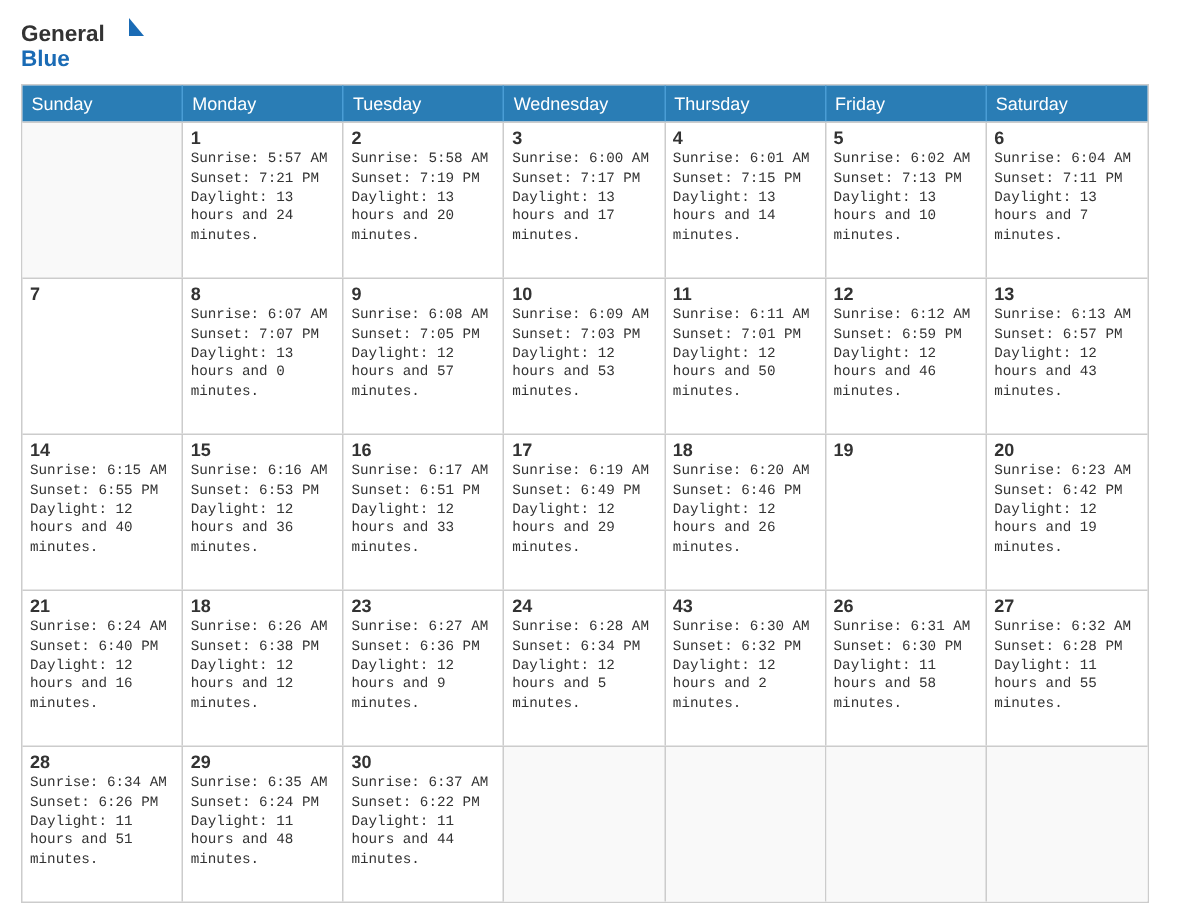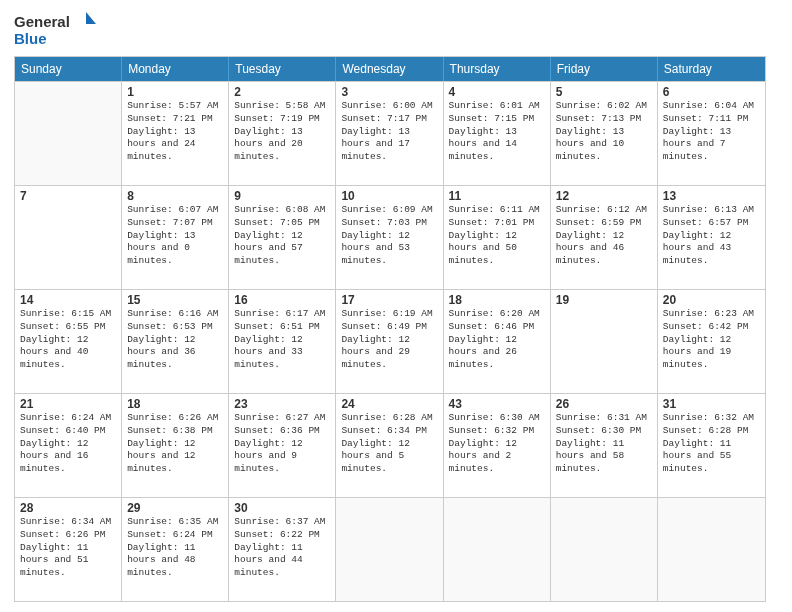--- a/index.html
+++ b/index.html
@@ -229,21 +229,21 @@
           </div>
           <div class="cal-cell">
             <span class="day-num">43</span>
             <div class="day-info">Sunrise: 6:30 AM<br>Sunset: 6:32 PM<br>Daylight: 12 hours and 2 minutes.</div>
           </div>
           <div class="cal-cell">
             <span class="day-num">26</span>
             <div class="day-info">Sunrise: 6:31 AM<br>Sunset: 6:30 PM<br>Daylight: 11 hours and 58 minutes.</div>
           </div>
           <div class="cal-cell">
-            <span class="day-num">31</span>
+            <span class="day-num">27</span>
             <div class="day-info">Sunrise: 6:32 AM<br>Sunset: 6:28 PM<br>Daylight: 11 hours and 55 minutes.</div>
           </div>
         </div>
         <div class="cal-week">
           <div class="cal-cell">
             <span class="day-num">28</span>
             <div class="day-info">Sunrise: 6:34 AM<br>Sunset: 6:26 PM<br>Daylight: 11 hours and 51 minutes.</div>
           </div>
           <div class="cal-cell">
             <span class="day-num">29</span>

